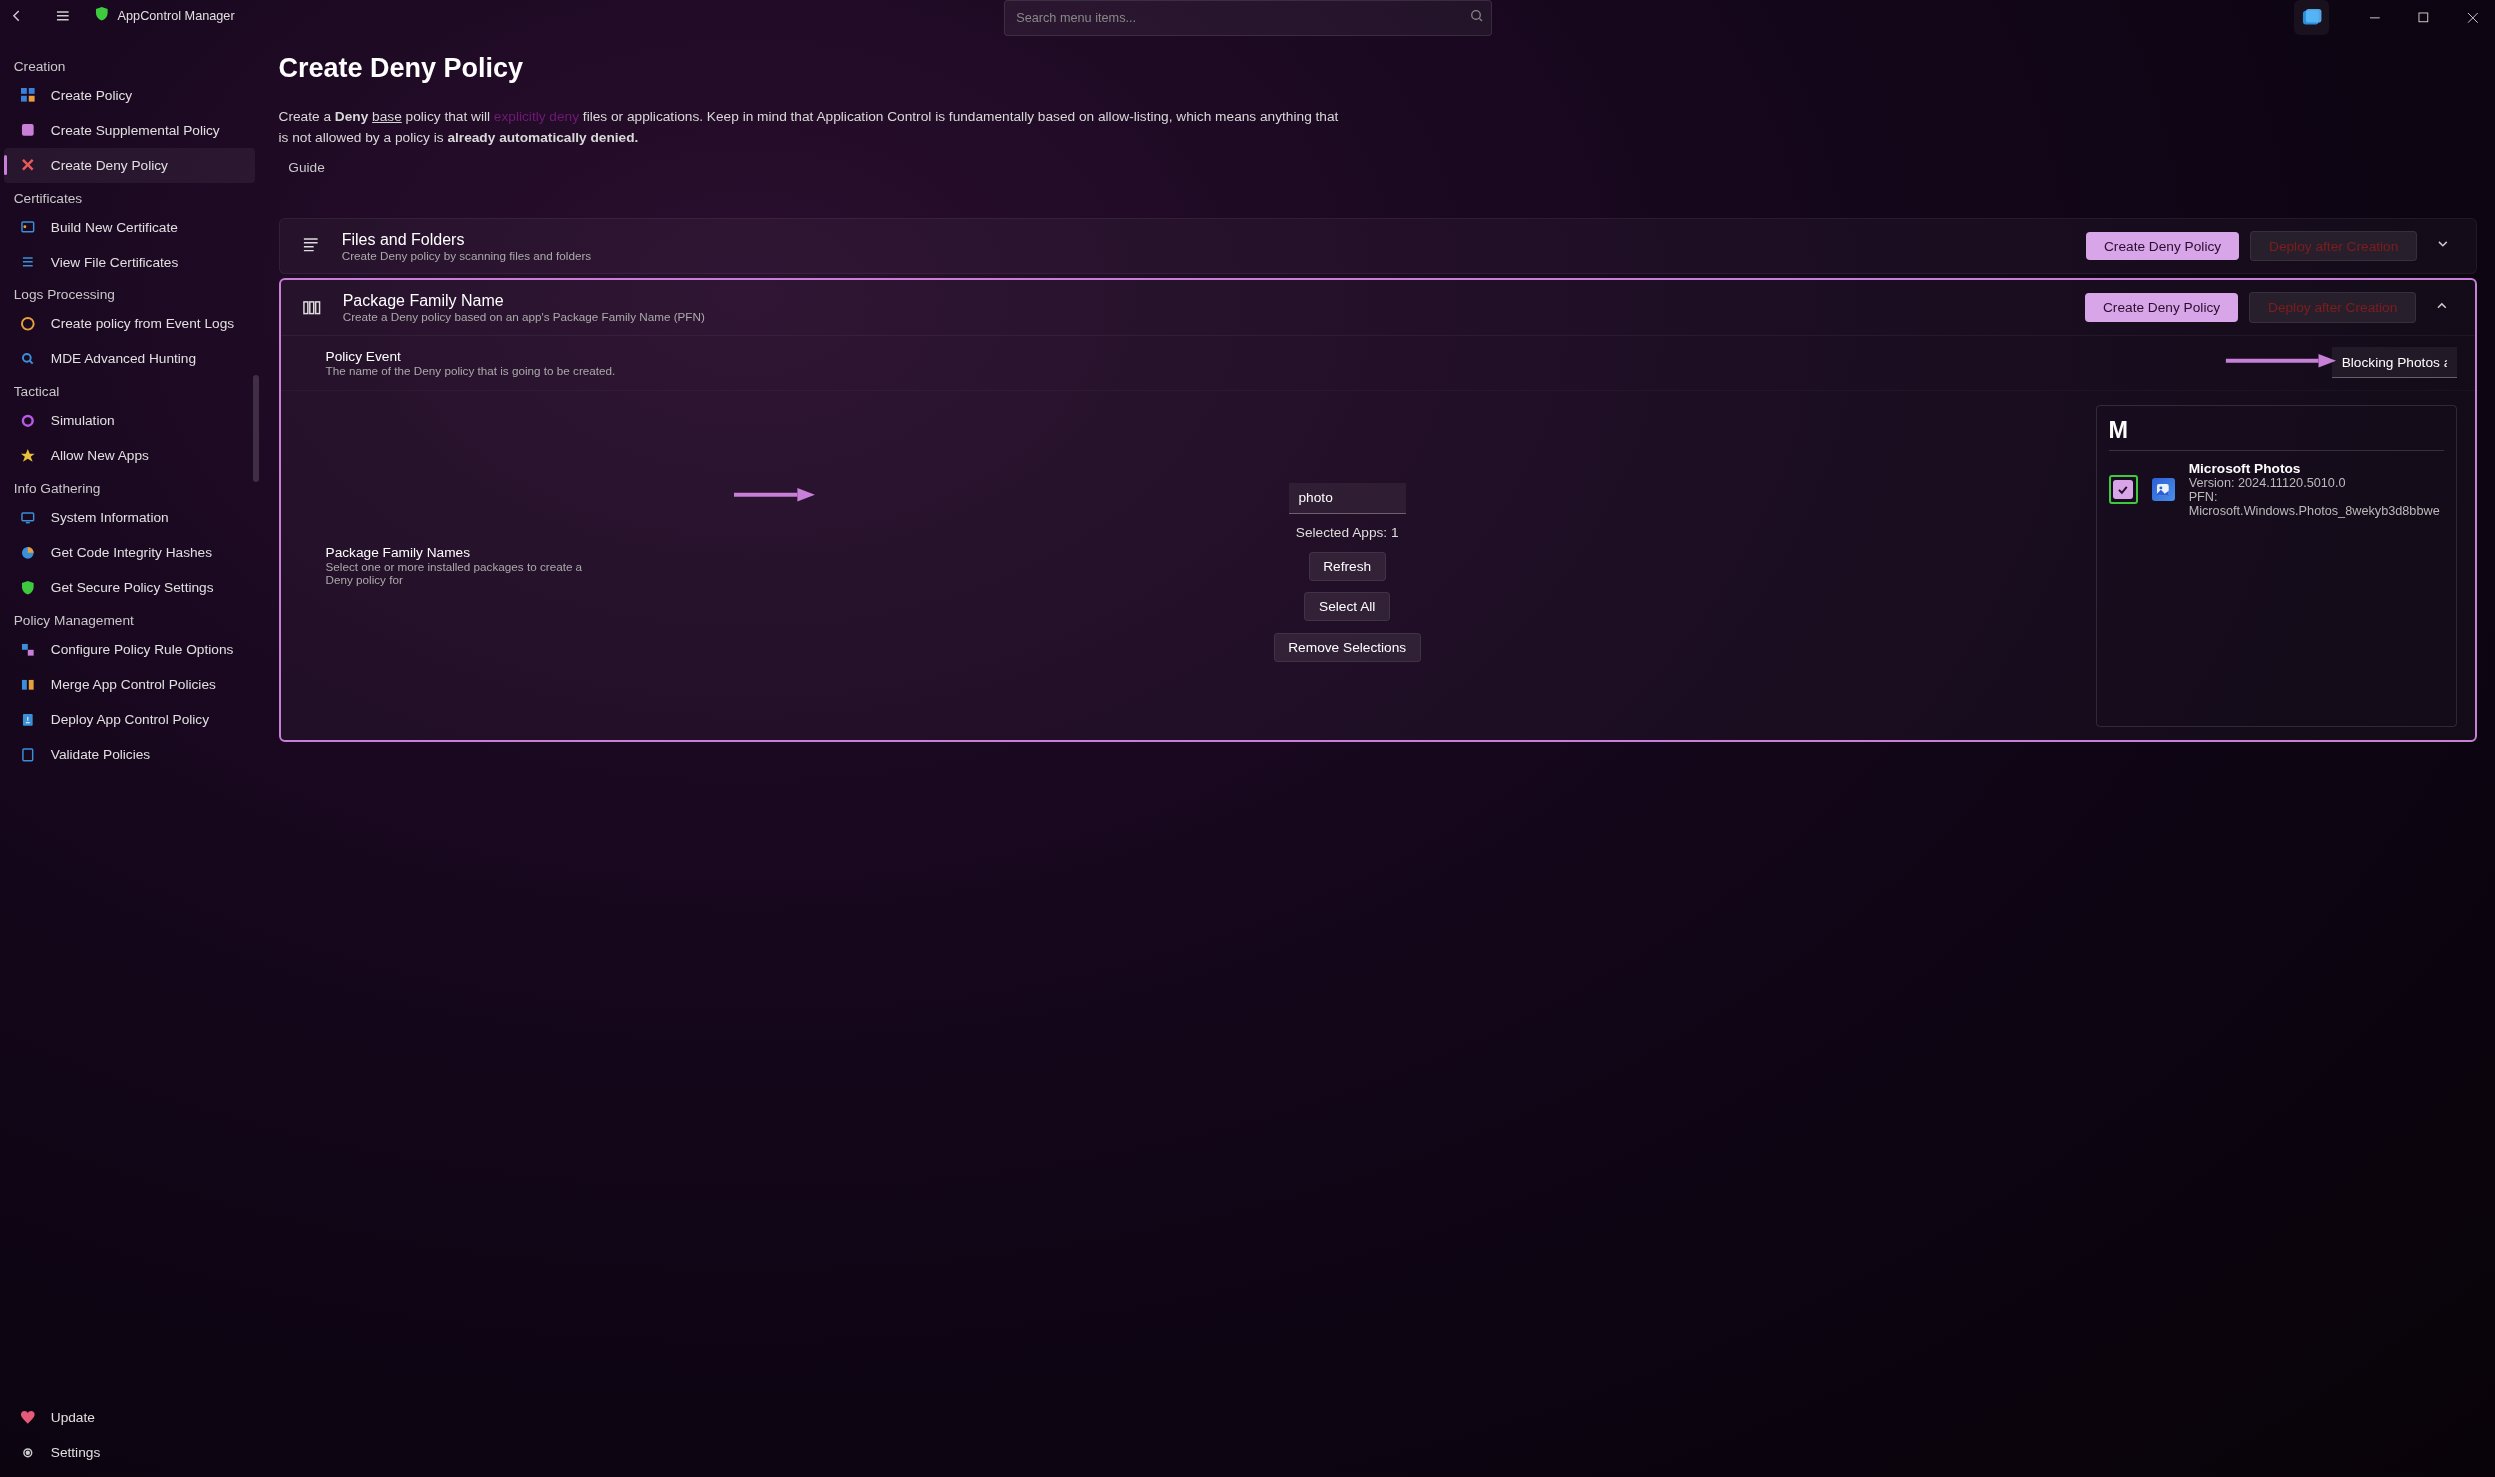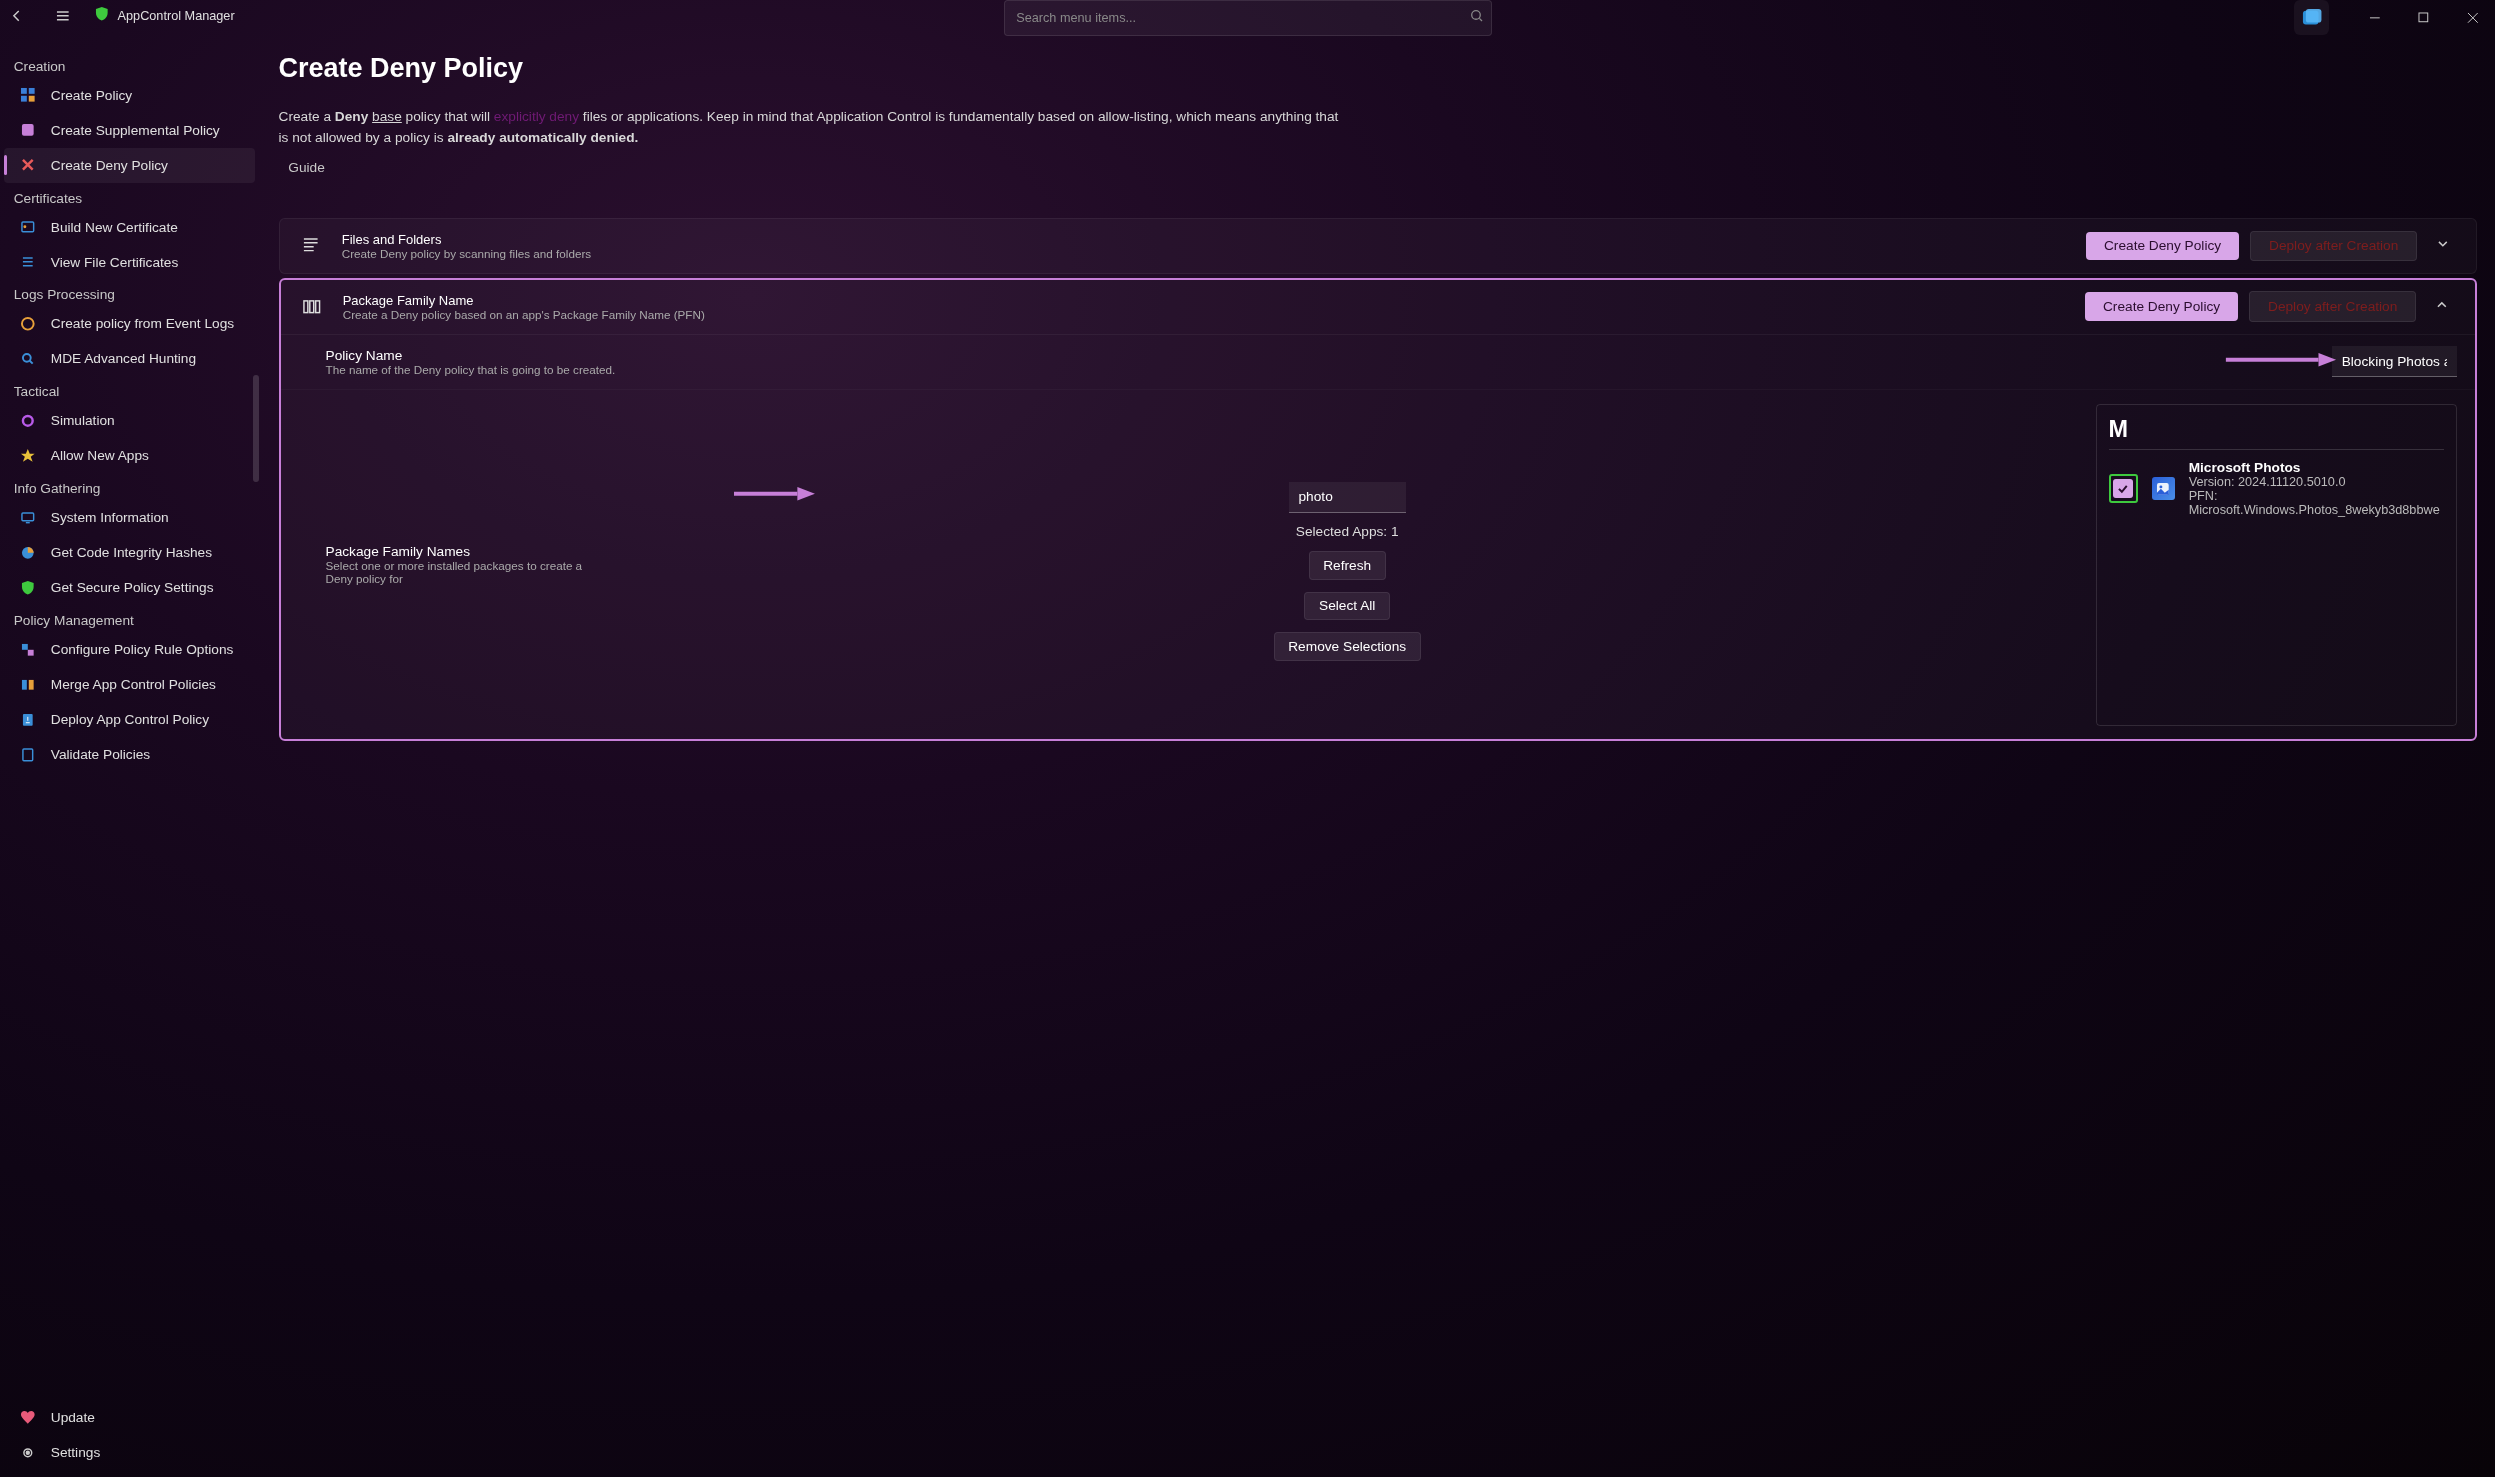--- a/index.html
+++ b/index.html
@@ -78,21 +78,21 @@
 }
 .expander.highlighted {
   border: 2px solid #c77fd8;
 }
 .expander-header {
   display: flex; align-items: center; gap: 17.6px;
   padding: 11.7px 17.6px;
 }
 .expander-icon { width: 27px; height: 27px; display: flex; align-items: center; justify-content: center; color: #ddd; }
 .expander-titles { flex: 1; }
-.expander-title { font-size: 13px; color: #fff; }
+.expander-title { font-size: 16px; color: #fff; }
 .expander-subtitle { font-size: 11.7px; color: #aaa; }
 .expander-actions { display: flex; gap: 11.7px; align-items: center; }
 .btn {
   padding: 6.8px 17.6px; border-radius: 3.9px; font-size: 13.7px; cursor: pointer;
   border: none;
 }
 .btn-primary { background: #d8a6e8; color: #2a0d2e; }
 .btn-secondary { background: rgba(255,255,255,0.08); color: #7f1d1d; border: 1px solid rgba(255,255,255,0.08); }
 .chevron { color: #ccc; cursor: pointer; padding: 0 7.8px; }
 
@@ -430,21 +430,21 @@
                 <path d="M3 9 L7 5 L11 9"></path>
               </svg>
           </span>
         </div>
       </div>
 
       <div class="expander-body">
 
         <div class="form-row" style="position:relative;">
           <div class="form-titles">
-            <div class="form-title">Policy Name</div>
+            <div class="form-title">Policy Event</div>
             <div class="form-subtitle">The name of the Deny policy that is going to be created.</div>
           </div>
 
           <svg class="arrow" style="right: 137px; top: 15.6px;" width="117" height="19.5" viewBox="0 0 120 20">
               <line x1="5" y1="10" x2="100" y2="10" stroke="#c77fd8" stroke-width="4"></line>
               <polygon points="100,3 118,10 100,17" fill="#c77fd8"></polygon>
             </svg>
           <input class="text-input" value="Blocking Photos app" style="">
         </div>
 

